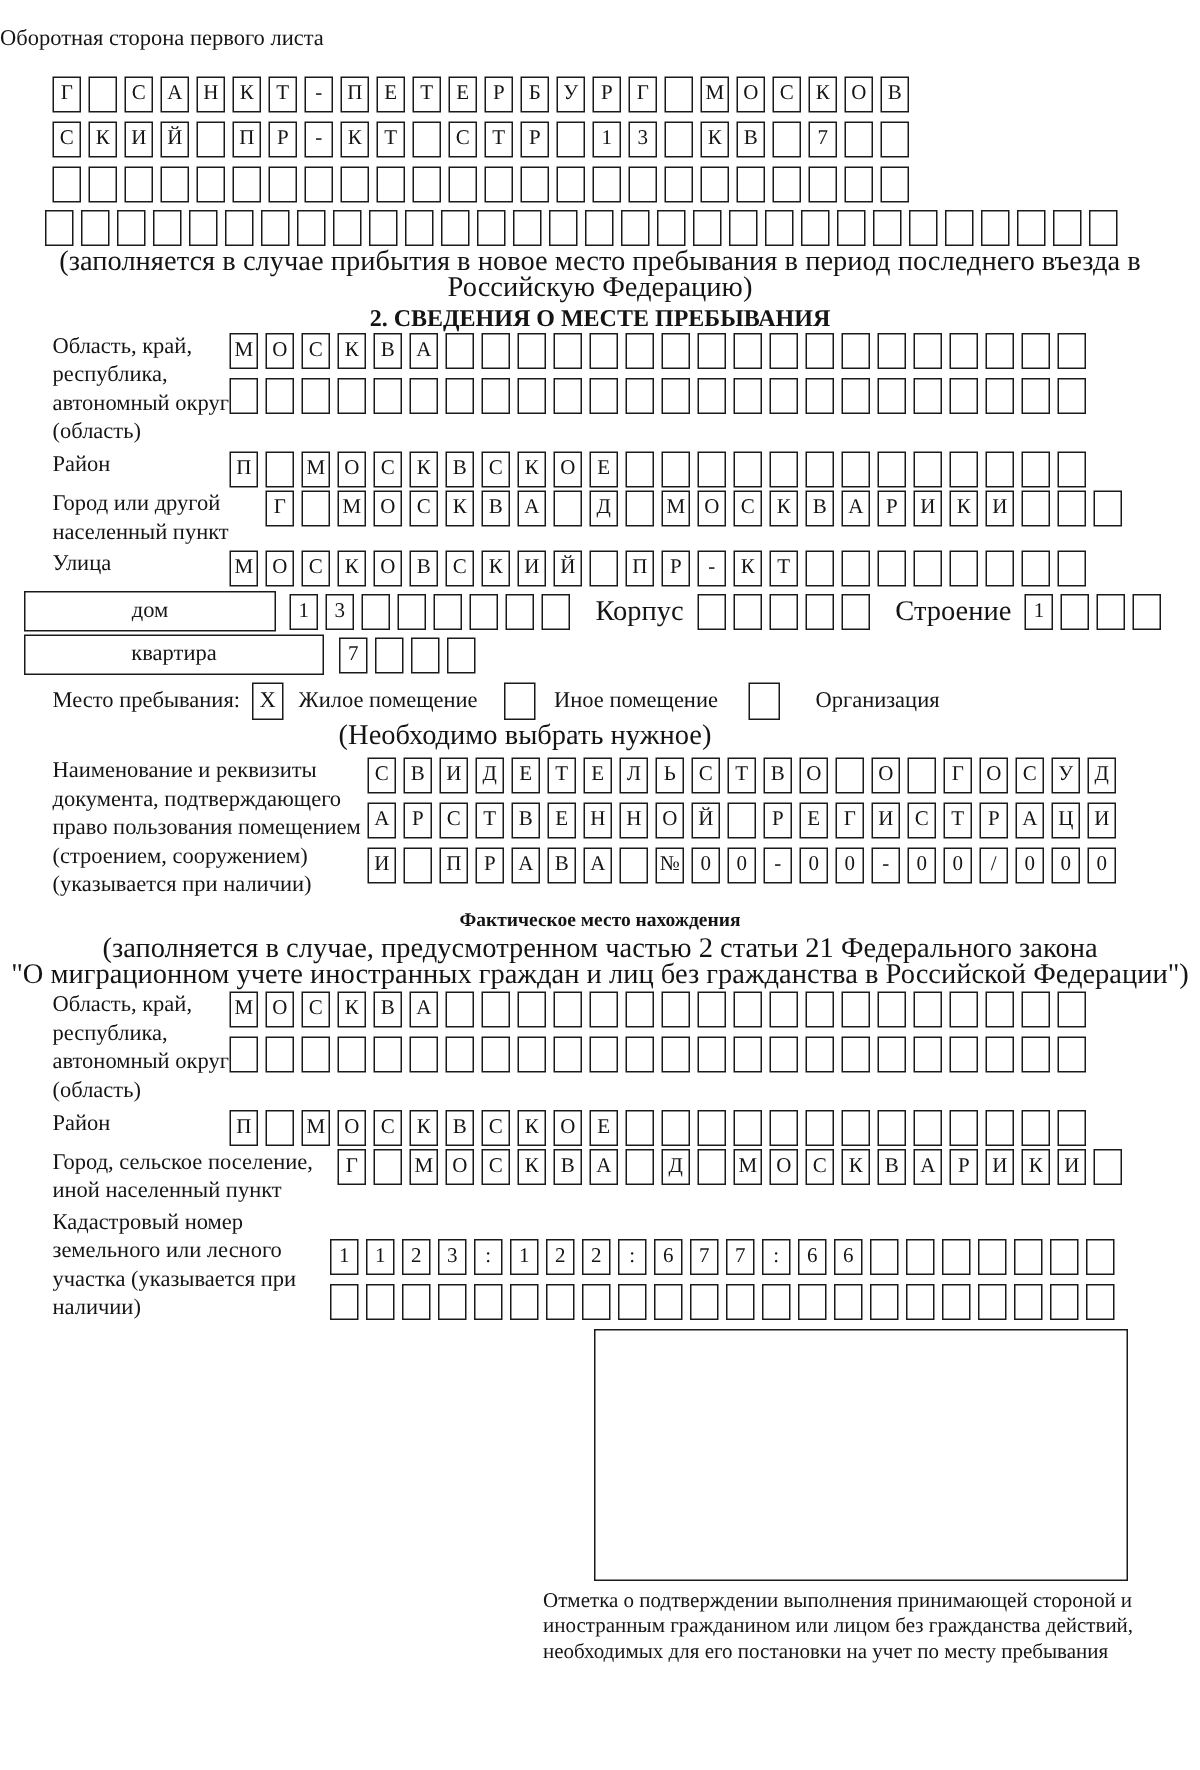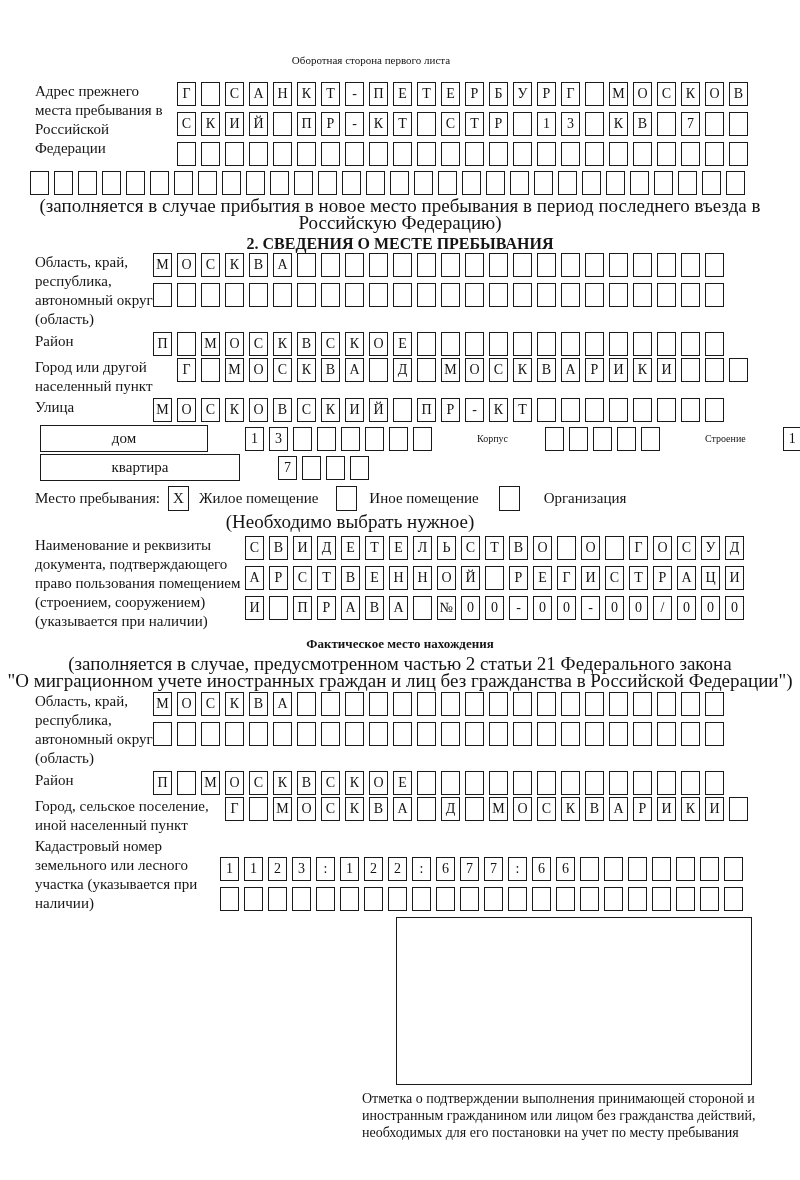--- a/index.html
+++ b/index.html
@@ -2,48 +2,48 @@
 <html lang="ru"><head>
 <meta charset="utf-8">
 <style>
   html,body{margin:0;padding:0;background:#fff;}
   .page{
     width:800px;height:1180px;box-sizing:border-box;
     padding-top:18px;overflow:hidden;position:relative;
     background:#ffffff;color:#141414;
     font-family:"Liberation Serif","DejaVu Serif",serif;
   }
-  .hdr{ text-align:center; padding-right:58px; font-size:11px;margin-top:36px; }
+  .hdr{ text-align:left; padding-right:58px; font-size:15px; }
   .frow{ display:flex; align-items:flex-start; margin-left:35px; }
   .flabel{ font-size:15px; line-height:19px; flex:0 0 auto; }
   .w142{ width:142px; } .w118{ width:118px; } .w210{ width:210px; } .w190{ width:190px; } .w185{ width:185px; }
   .cellrows{ display:flex; flex-direction:column; gap:6px; }
   .cells{ display:flex; }
   .cell{
     box-sizing:border-box; flex:0 0 auto;
     width:19px; height:24px; margin-right:5px;
     border:1.5px solid #1a1a1a;
     display:flex; align-items:center; justify-content:center;
     font-size:14px; line-height:14px;
   }
   .fullrow{ margin-left:30px; margin-top:5px; }
   .note{ font-size:19px; line-height:17px; }
   .center{ text-align:center; }
   .h2{ font-weight:bold; font-size:16px; text-align:center; margin-top:4px; }
   .h3{ font-weight:bold; font-size:13px; text-align:center; margin-top:5px; }
   .mt2{margin-top:2px;} .mt3{margin-top:3px;} .mt6{margin-top:6px;} .mt16{margin-top:16px;}
-  .house-row{ display:flex; align-items:center; margin-left:40px;gap:28px; }
+  .house-row{ display:flex; align-items:center; margin-left:16px; }
   .wbox{
     box-sizing:border-box; border:1.6px solid #1a1a1a; height:27px;
     display:flex; align-items:center; justify-content:center;
     font-size:15px; flex:0 0 auto;
   }
   .dom-box{ width:168px; margin-right:9px; }
   .kv-box{ width:200px; margin-right:10px; }
-  .inl{ font-size:10px; margin:0 9px 0 12px; white-space:nowrap; }
+  .inl{ font-size:19px; margin:0 9px 0 12px; white-space:nowrap; }
   .stay-row{ display:flex; align-items:center; margin-left:35px; margin-top:5px; }
   .stay-lbl{ font-size:15px; white-space:nowrap; }
   .chk{
     box-sizing:border-box; width:21px; height:25px; flex:0 0 auto;
     border:1.5px solid #1a1a1a;
     display:flex; align-items:center; justify-content:center; font-size:15px;
   }
   .choose-note{ width:700px; text-align:center; margin-top:2px; }
   .cad-cells{ margin-top:20px; }
   .stamp-wrap{ margin-left:362px; width:424px; margin-top:4px; }
@@ -51,21 +51,20 @@
   .stamp-note{ font-size:14px; line-height:17px; text-align:left; margin-top:5px; }
 </style>
 </head>
 <body>
 
 <div class="page">
 
   <div class="hdr">Оборотная сторона первого листа</div>
 
   <div class="frow mt16">
-    <div class="flabel w142">Адрес прежнего места пребывания в Российской Федерации</div>
     <div class="cellrows">
       <div class="cells">
           <span class="cell">Г</span>
           <span class="cell"></span>
           <span class="cell">С</span>
           <span class="cell">А</span>
           <span class="cell">Н</span>
           <span class="cell">К</span>
           <span class="cell">Т</span>
           <span class="cell">-</span>

